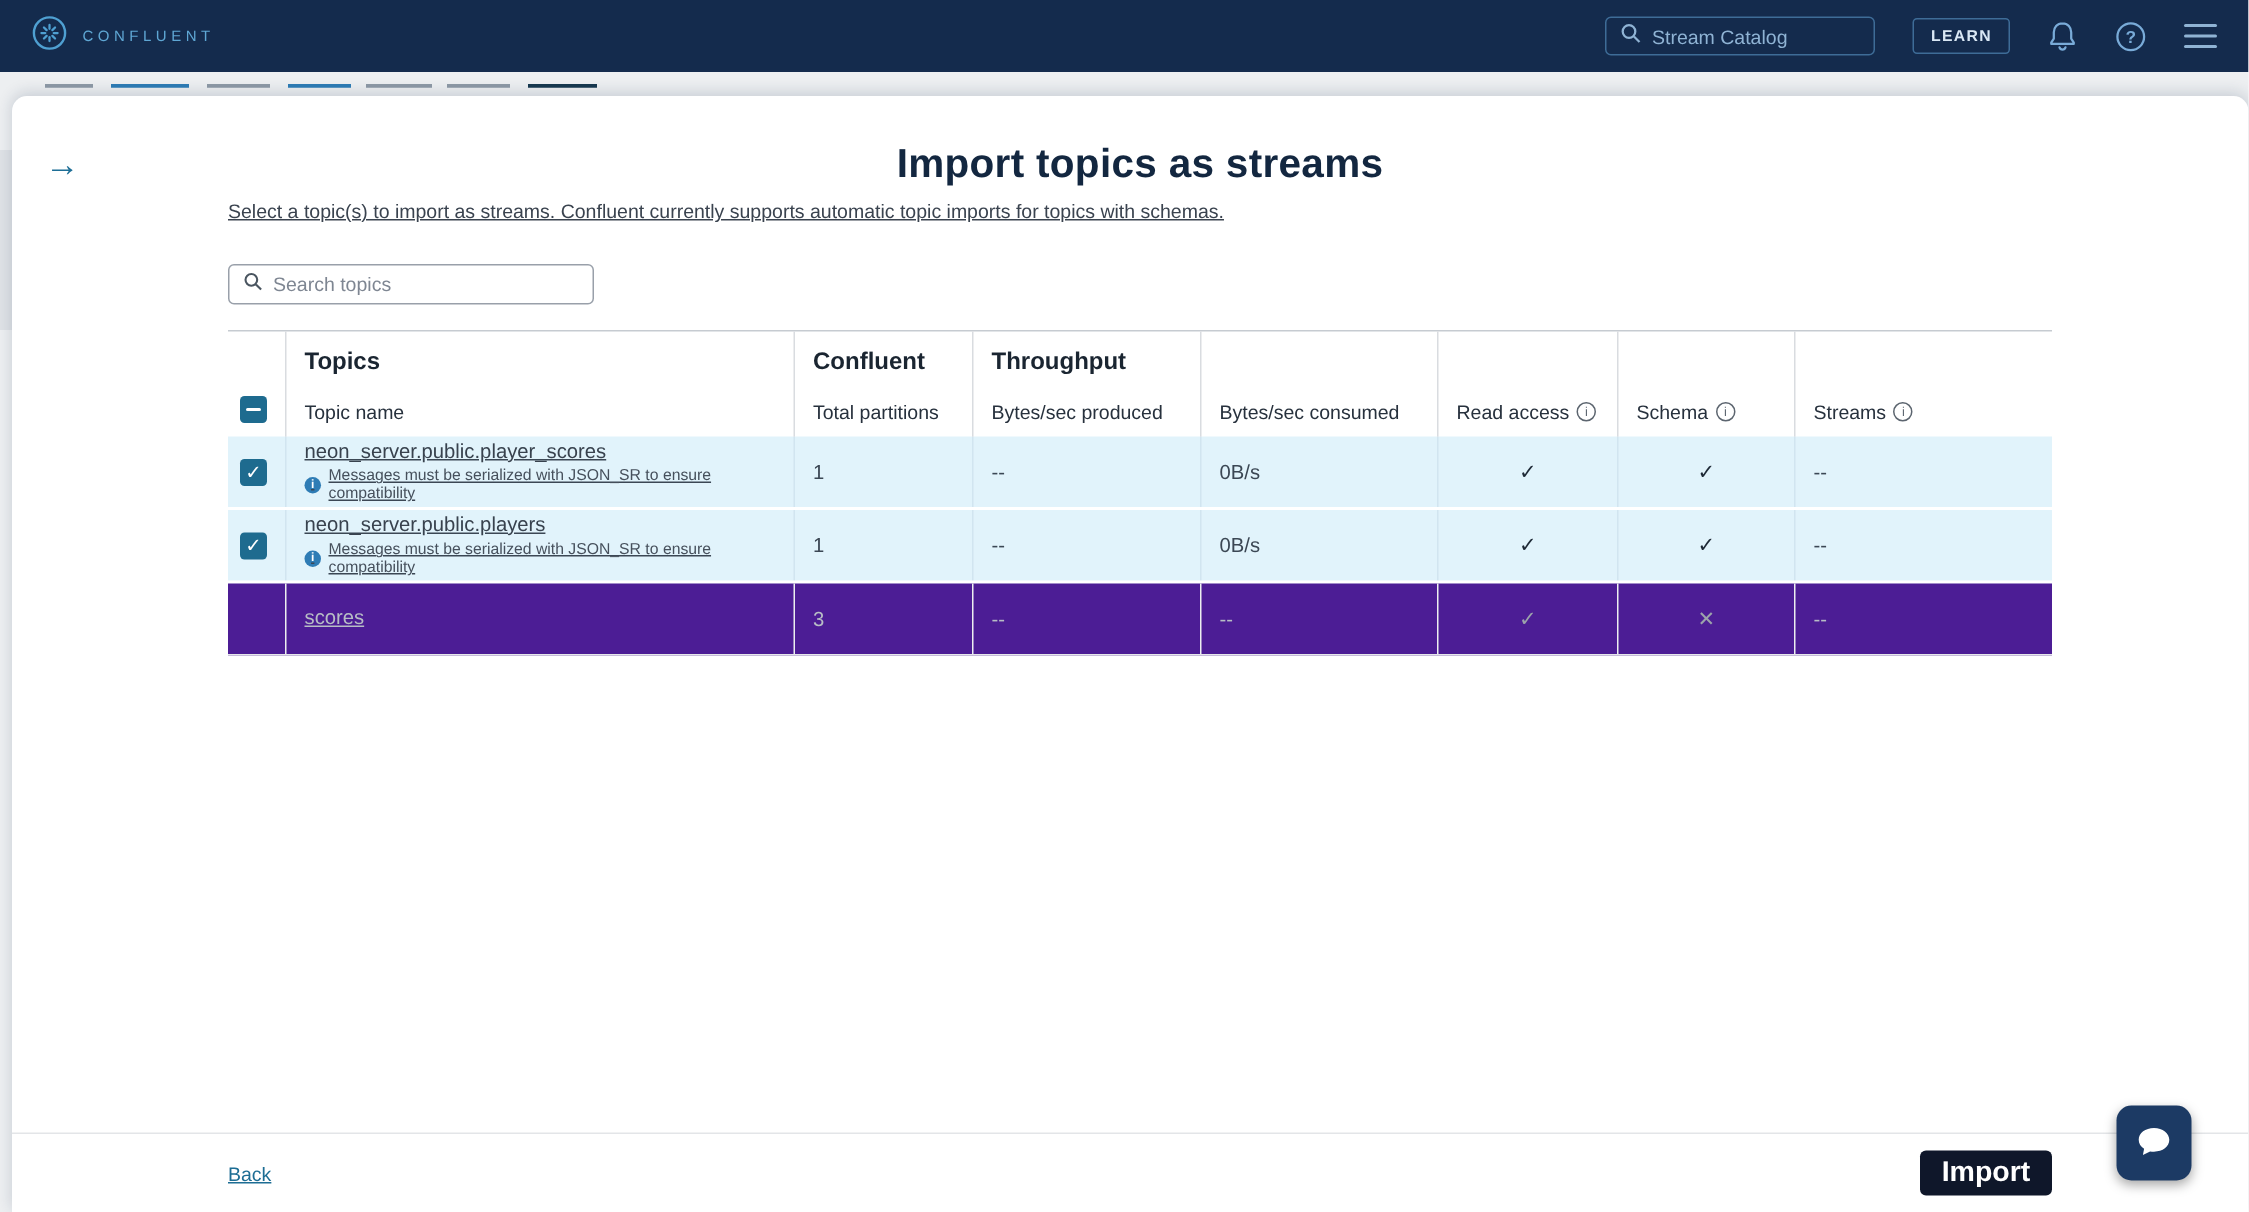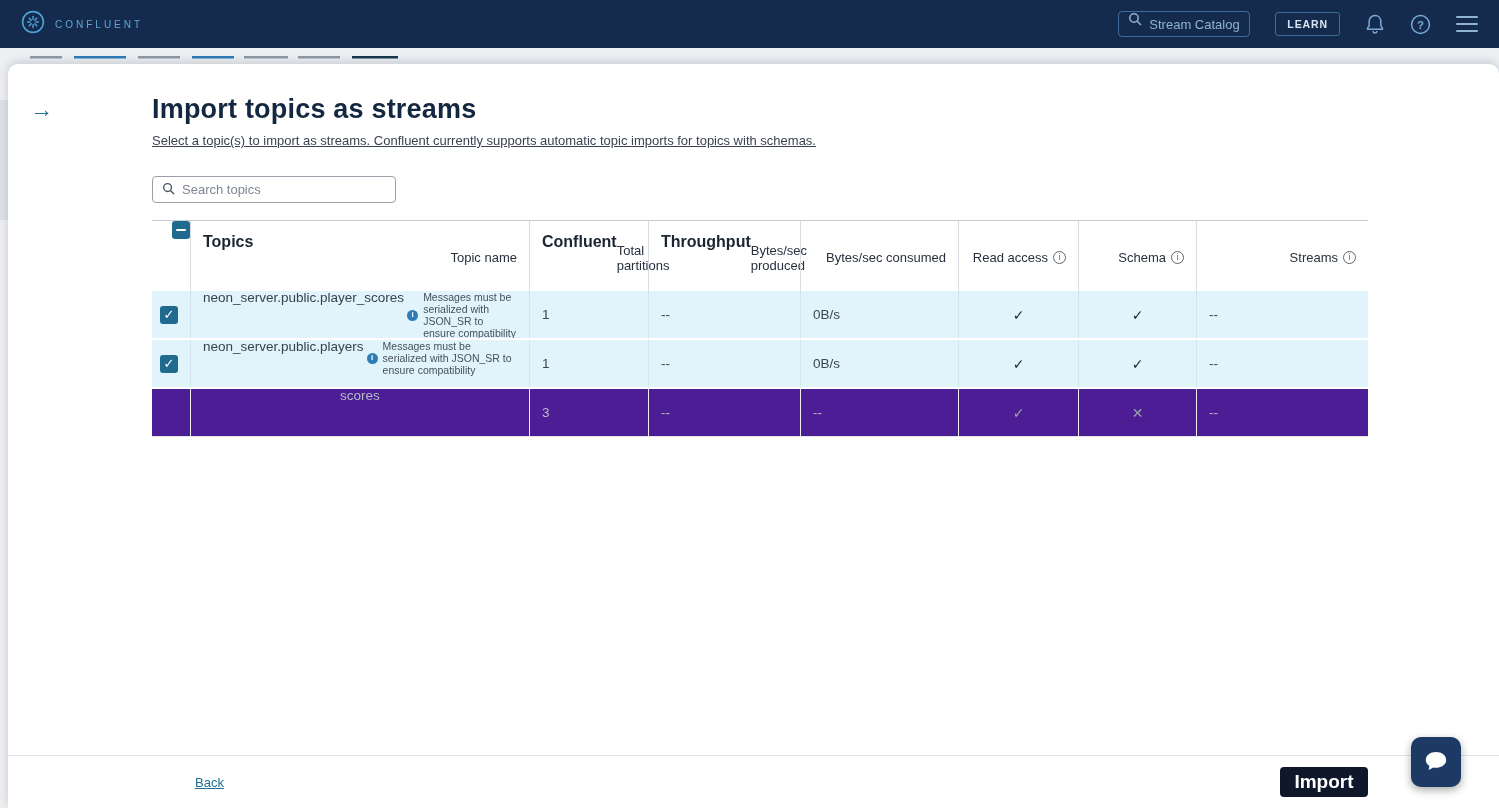--- a/index.html
+++ b/index.html
@@ -6,22 +6,22 @@
   html,body { width:1499px; height:808px; }
   body { font-family:"Liberation Sans","DejaVu Sans",sans-serif; background:#EDEFF1; overflow:hidden; }
   .app { position:relative; width:1499px; height:808px; background:#EDEFF1; }
 
   
   .navbar { position:absolute; top:0; left:0; right:0; height:48px; background:#142B4D;
             display:flex; align-items:center; justify-content:space-between; padding:0 21px; z-index:5; }
   .brand { display:flex; align-items:center; gap:10px; cursor:pointer; }
   .brand-text { color:#5FA7D4; font-size:10px; letter-spacing:3px; font-weight:500; }
   .nav-right { display:flex; align-items:center; gap:25px; }
-  .nav-search { width:132px; height:26px; border:1px solid #3E6C97; border-radius:4px;
-                display:flex; padding:0 9px; gap:7px; background:transparent; }
+  .nav-search { width:180px; height:26px; border:1px solid #3E6C97; border-radius:4px;
+                display:flex; align-items:center; padding:0 9px; gap:7px; background:transparent; }
   .nav-search input { flex:1; min-width:0; background:transparent; border:none; outline:none;
                       color:#8FB3D4; font-size:13px; font-family:inherit; }
   .nav-search input::placeholder { color:#8FB3D4; opacity:1; }
   .learn-btn { height:24px; padding:0 11px; background:transparent; border:1px solid #3E6C97;
                border-radius:3px; color:#D9E7F4; font-size:10.5px; font-weight:700;
                letter-spacing:0.9px; cursor:pointer; font-family:inherit; }
   .icon-btn { background:none; border:none; cursor:pointer; display:flex; align-items:center; padding:0; }
   .menu-icon { display:flex; flex-direction:column; gap:4.5px; width:22px; cursor:pointer; }
   .menu-icon span { height:2.2px; background:#8FB3D4; border-radius:1px; }
 
@@ -38,70 +38,70 @@
           #17384f 322px 368px, transparent 368px);
       background-size:400px 2.5px; background-repeat:no-repeat; background-position:0 0; }
   .page-edge { position:absolute; left:0; top:100px; width:8px; height:120px; background:#DFE2E6; }
 
   
   .panel { position:absolute; left:8px; top:64px; right:0; bottom:0; background:#FFFFFF;
            border-radius:10px 10px 0 0; box-shadow:0 -2px 10px rgba(23,43,77,.18); z-index:2; }
   .collapse-arrow { position:absolute; left:22px; top:34px; background:none; border:none;
                     color:#1D6E96; font-size:23px; line-height:1; cursor:pointer; font-family:inherit; }
   .content { position:absolute; left:144px; top:30px; width:1216px; }
-  .page-title { font-size:27px; font-weight:700; color:#132740; letter-spacing:.2px; }
+  .page-title { font-size:27px; font-weight:700; color:#132740; letter-spacing:.2px;text-align:center; }
   .page-subtitle { margin-top:8px; font-size:13px; color:#3A434F;text-decoration:underline; }
   .topic-search { margin-top:28px; width:244px; height:27px; border:1px solid #99A0AA; border-radius:4px;
                   display:flex; align-items:center; padding:0 9px; gap:7px; background:#fff; }
   .topic-search input { flex:1; min-width:0; border:none; outline:none; font-size:13px;
                         color:#3B4754; font-family:inherit; }
   .topic-search input::placeholder { color:#7E8692; opacity:1; }
 
   
   .table { margin-top:17px; width:1216px; }
   .thead, .trow { display:grid; grid-template-columns:38px 339px 119px 152px 158px 120px 118px 172px; }
   .thead { height:71px; border-top:1px solid #C6CBD1; }
-  .hcell { padding:12px 12px 9px 12px; display:flex; flex-direction:row; justify-content:space-between; }
+  .hcell { padding:12px 12px 9px 12px; display:flex; flex-direction:column; justify-content:space-between; }
   .hcell + .hcell { border-left:1px solid #D9DCE0; }
   .hcell.c-check { padding:0 0 9px 8px; justify-content:flex-end; }
   .group-label { font-size:16px; font-weight:700; color:#1A2531; min-height:22px; }
   .sub-label { font-size:13px; color:#27313D; display:flex; align-items:center; gap:5px; }
   .hdr-info-icon { width:13px; height:13px; border:1px solid #5C656F; border-radius:50%; color:#5C656F;
                    font-size:8.5px; line-height:1; display:inline-flex; align-items:center;
                    justify-content:center; cursor:pointer; }
 
   .trow { height:49px; }
   .trow.selected { background:#E1F3FB; border-bottom:2px solid #FFFFFF; }
   .trow.disabled { height:48px; background:#4c1d95; border-bottom:1px solid #E6E8EA; }
   .cell { padding:0 12px; display:flex; align-items:center; font-size:13.5px; color:#3B4754; overflow:hidden; }
   .trow.selected .cell + .cell { border-left:1px solid rgba(20,70,110,0.08); }
   .trow.disabled .cell + .cell { border-left:1px solid #ECEEF0; }
   .cell.c-check { padding:0 0 0 8px; }
   .cell.c-center { justify-content:center; }
   .trow.disabled .cell, .trow.disabled .topic-name { color:#B7BDC5; }
   .glyph { font-size:14px; color:#1D2835; }
   .trow.disabled .glyph { color:#9CA3AB; }
 
-  .topic-cell { flex-direction:row; align-items:flex-start; justify-content:center; gap:3px; }
+  .topic-cell { flex-direction:column; align-items:flex-start; justify-content:center; gap:3px;text-decoration:underline; }
   .topic-name { font-size:13.5px; color:#38424E; line-height:1.1; }
   .topic-note { display:flex; align-items:center; gap:5px; font-size:10.5px; color:#46505C; }
   .note-info-icon { width:11px; height:11px; border-radius:50%; background:#2E7CB5; color:#fff;
                     font-size:8px; font-weight:700; line-height:1; display:inline-flex;
                     align-items:center; justify-content:center; flex:none; }
 
   .checkbox { width:18px; height:18px; border-radius:3px; background:#1E6B8F; display:inline-flex;
               align-items:center; justify-content:center; cursor:pointer; flex:none; }
   .checkbox.checked::after { content:"\2713"; color:#fff; font-size:13px; font-weight:700; line-height:1; }
   .checkbox.indeterminate::after { content:""; width:10px; height:2.5px; background:#fff; border-radius:1px; }
 
   
   .panel-footer { position:absolute; left:0; right:0; bottom:0; height:53px; border-top:1px solid #E3E5E8;
                   display:flex; align-items:center; justify-content:space-between;
                   padding:0 131px 0 144px; background:#fff; }
-  .back-link { color:#1D6D94; font-size:13px; text-decoration:underline; cursor:pointer;margin-left:43px; }
+  .back-link { color:#1D6D94; font-size:13px; text-decoration:underline; cursor:pointer; }
   .import-btn { width:88px; height:30px; background:#0f172a; color:#fff; border:none; border-radius:4px;
                 font-size:19px; font-weight:700; cursor:pointer; font-family:inherit; }
 
   
   .chat-fab { position:absolute; right:38px; bottom:21px; width:50px; height:50px; border-radius:10px;
               background:#1C3A64; display:flex; align-items:center; justify-content:center;
               box-shadow:0 3px 8px rgba(0,0,0,.35); cursor:pointer; z-index:10; border:none; }
 </style>
 </head>
 <body>

